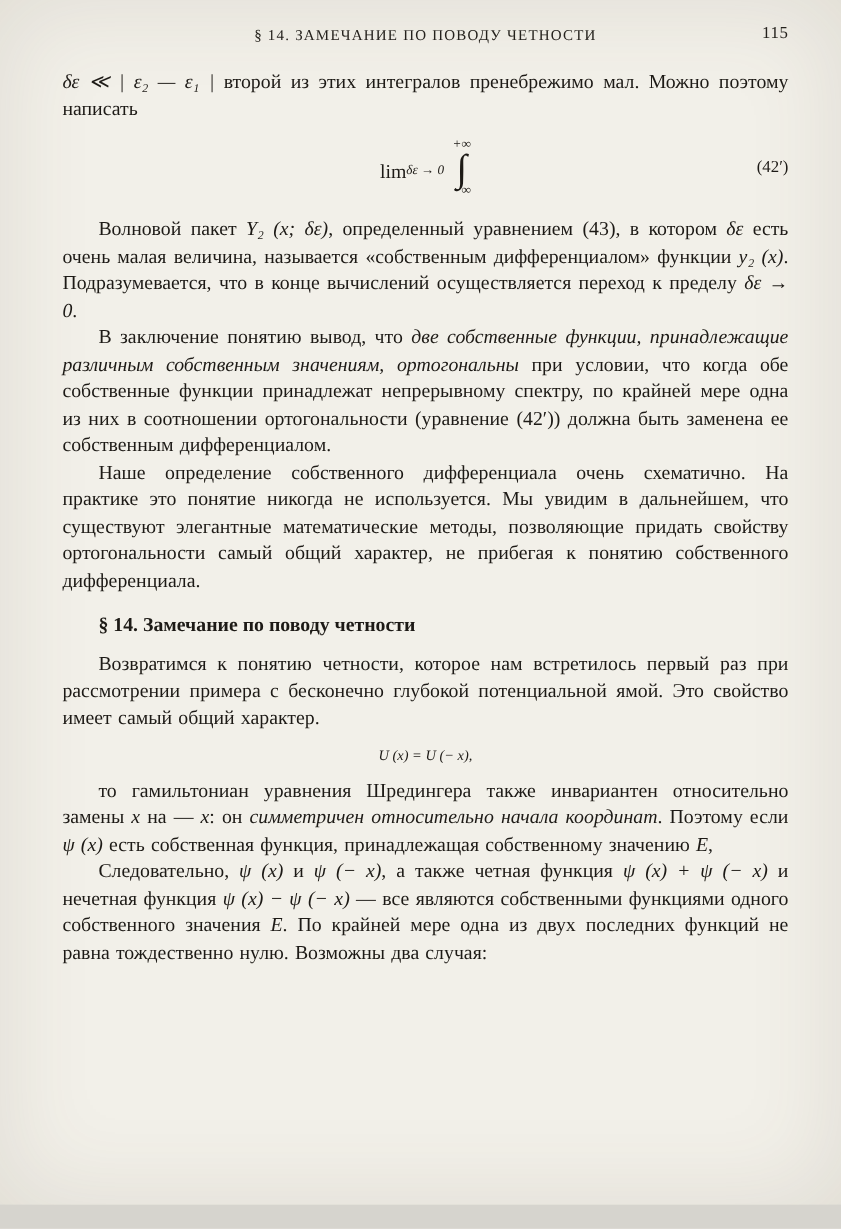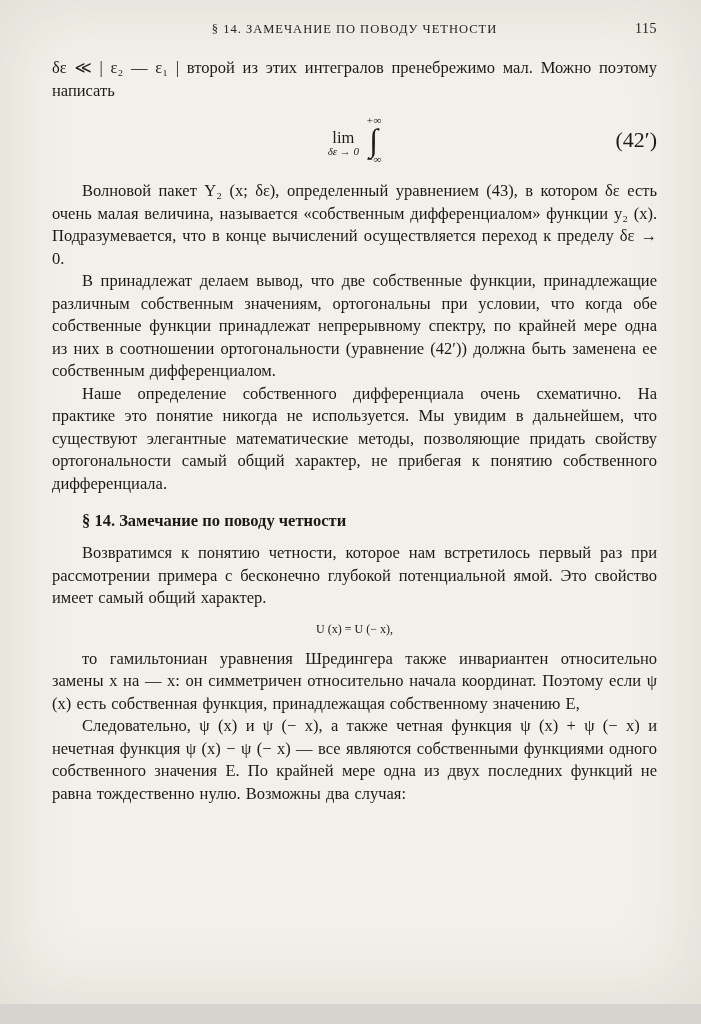--- a/index.html
+++ b/index.html
@@ -35,21 +35,21 @@
   }
   .para {
     font-size: 16.5px;
     line-height: 22.5px;
     text-align: justify;
     margin: 0;
     text-indent: 30px;
     word-spacing: 1px;
   }
   .para.noindent { text-indent: 0; }
-  .it { }
+  .it { font-style: italic; }
   .section-heading {
     font-size: 16.5px;
     font-weight: bold;
     margin: 16px 0 11px 0;
     padding-left: 30px;
     text-align: left;
   }
   
   .display-eq {
     text-align: center;
@@ -67,42 +67,41 @@
     min-height: 56px;
   }
   .eq-main {
     display: inline-flex;
     align-items: center;
     gap: 7px;
     font-size: 16.5px;
   }
   .limop {
     display: inline-flex;
-    flex-direction: column;
     align-items: center;
     line-height: 1.05;
     margin-top: 6px;
   }
   .limop .lim { font-size: 16.5px; }
   .limop .limsub { font-size: 11px; font-style: italic; }
   .intgrp {
     display: inline-flex;
     flex-direction: column;
     align-items: center;
     line-height: 1;
   }
   .intlim { font-size: 11px; font-style: italic; }
   .intsym { font-size: 32px; line-height: 0.9; }
   .integrand { font-size: 16.5px; }
   .eqnum {
     position: absolute;
     right: 0;
     top: 50%;
     transform: translateY(-50%);
-    font-size: 22px;
+    font-size: 14px;
   }
 </style>
 </head>
 <body>
 
 <div class="page">
 
   <div class="running-head">
     <span class="rh-title">§ 14. ЗАМЕЧАНИЕ ПО ПОВОДУ ЧЕТНОСТИ</span>
     <span class="rh-page">115</span>
@@ -120,21 +119,21 @@
         <span class="intlim">+∞</span>
         <span class="intsym">∫</span>
         <span class="intlim">−∞</span>
       </span>
     </span>
     <span class="eqnum">(42′)</span>
   </div>
 
   <p class="para"><span>Волновой пакет </span><span class="it">Y₂ (x; δε)</span><span>, определенный уравнением (43), в котором </span><span class="it">δε</span><span> есть очень малая величина, называется «собственным дифференциалом» функции </span><span class="it">y₂ (x)</span><span>. Подразумевается, что в конце вычислений осуществляется переход к пределу </span><span class="it">δε → 0</span><span>.</span></p>
 
-  <p class="para"><span>В принадлежат делаем вывод, что </span><span class="it">две собственные функции, принадлежащие различным собственным значениям, ортогональны</span><span> при условии, что когда обе собственные функции принадлежат непрерывному спектру, по крайней мере одна из них в соотношении ортогональности (уравнение (42′)) должна быть заменена ее собственным дифференциалом.</span></p>
+  <p class="para"><span>В заключение понятию вывод, что </span><span class="it">две собственные функции, принадлежащие различным собственным значениям, ортогональны</span><span> при условии, что когда обе собственные функции принадлежат непрерывному спектру, по крайней мере одна из них в соотношении ортогональности (уравнение (42′)) должна быть заменена ее собственным дифференциалом.</span></p>
 
   <p class="para"><span>Наше определение собственного дифференциала очень схематично. На практике это понятие никогда не используется. Мы увидим в дальнейшем, что существуют элегантные математические методы, позволяющие придать свойству ортогональности самый общий характер, не прибегая к понятию собственного дифференциала.</span></p>
 
   <h2 class="section-heading">§ 14. Замечание по поводу четности</h2>
 
   <p class="para"><span>Возвратимся к понятию четности, которое нам встретилось первый раз при рассмотрении примера с бесконечно глубокой потенциальной ямой. Это свойство имеет самый общий характер.</span></p>
 
 
   <div class="display-eq it">U (x) = U (− x),</div>
 

